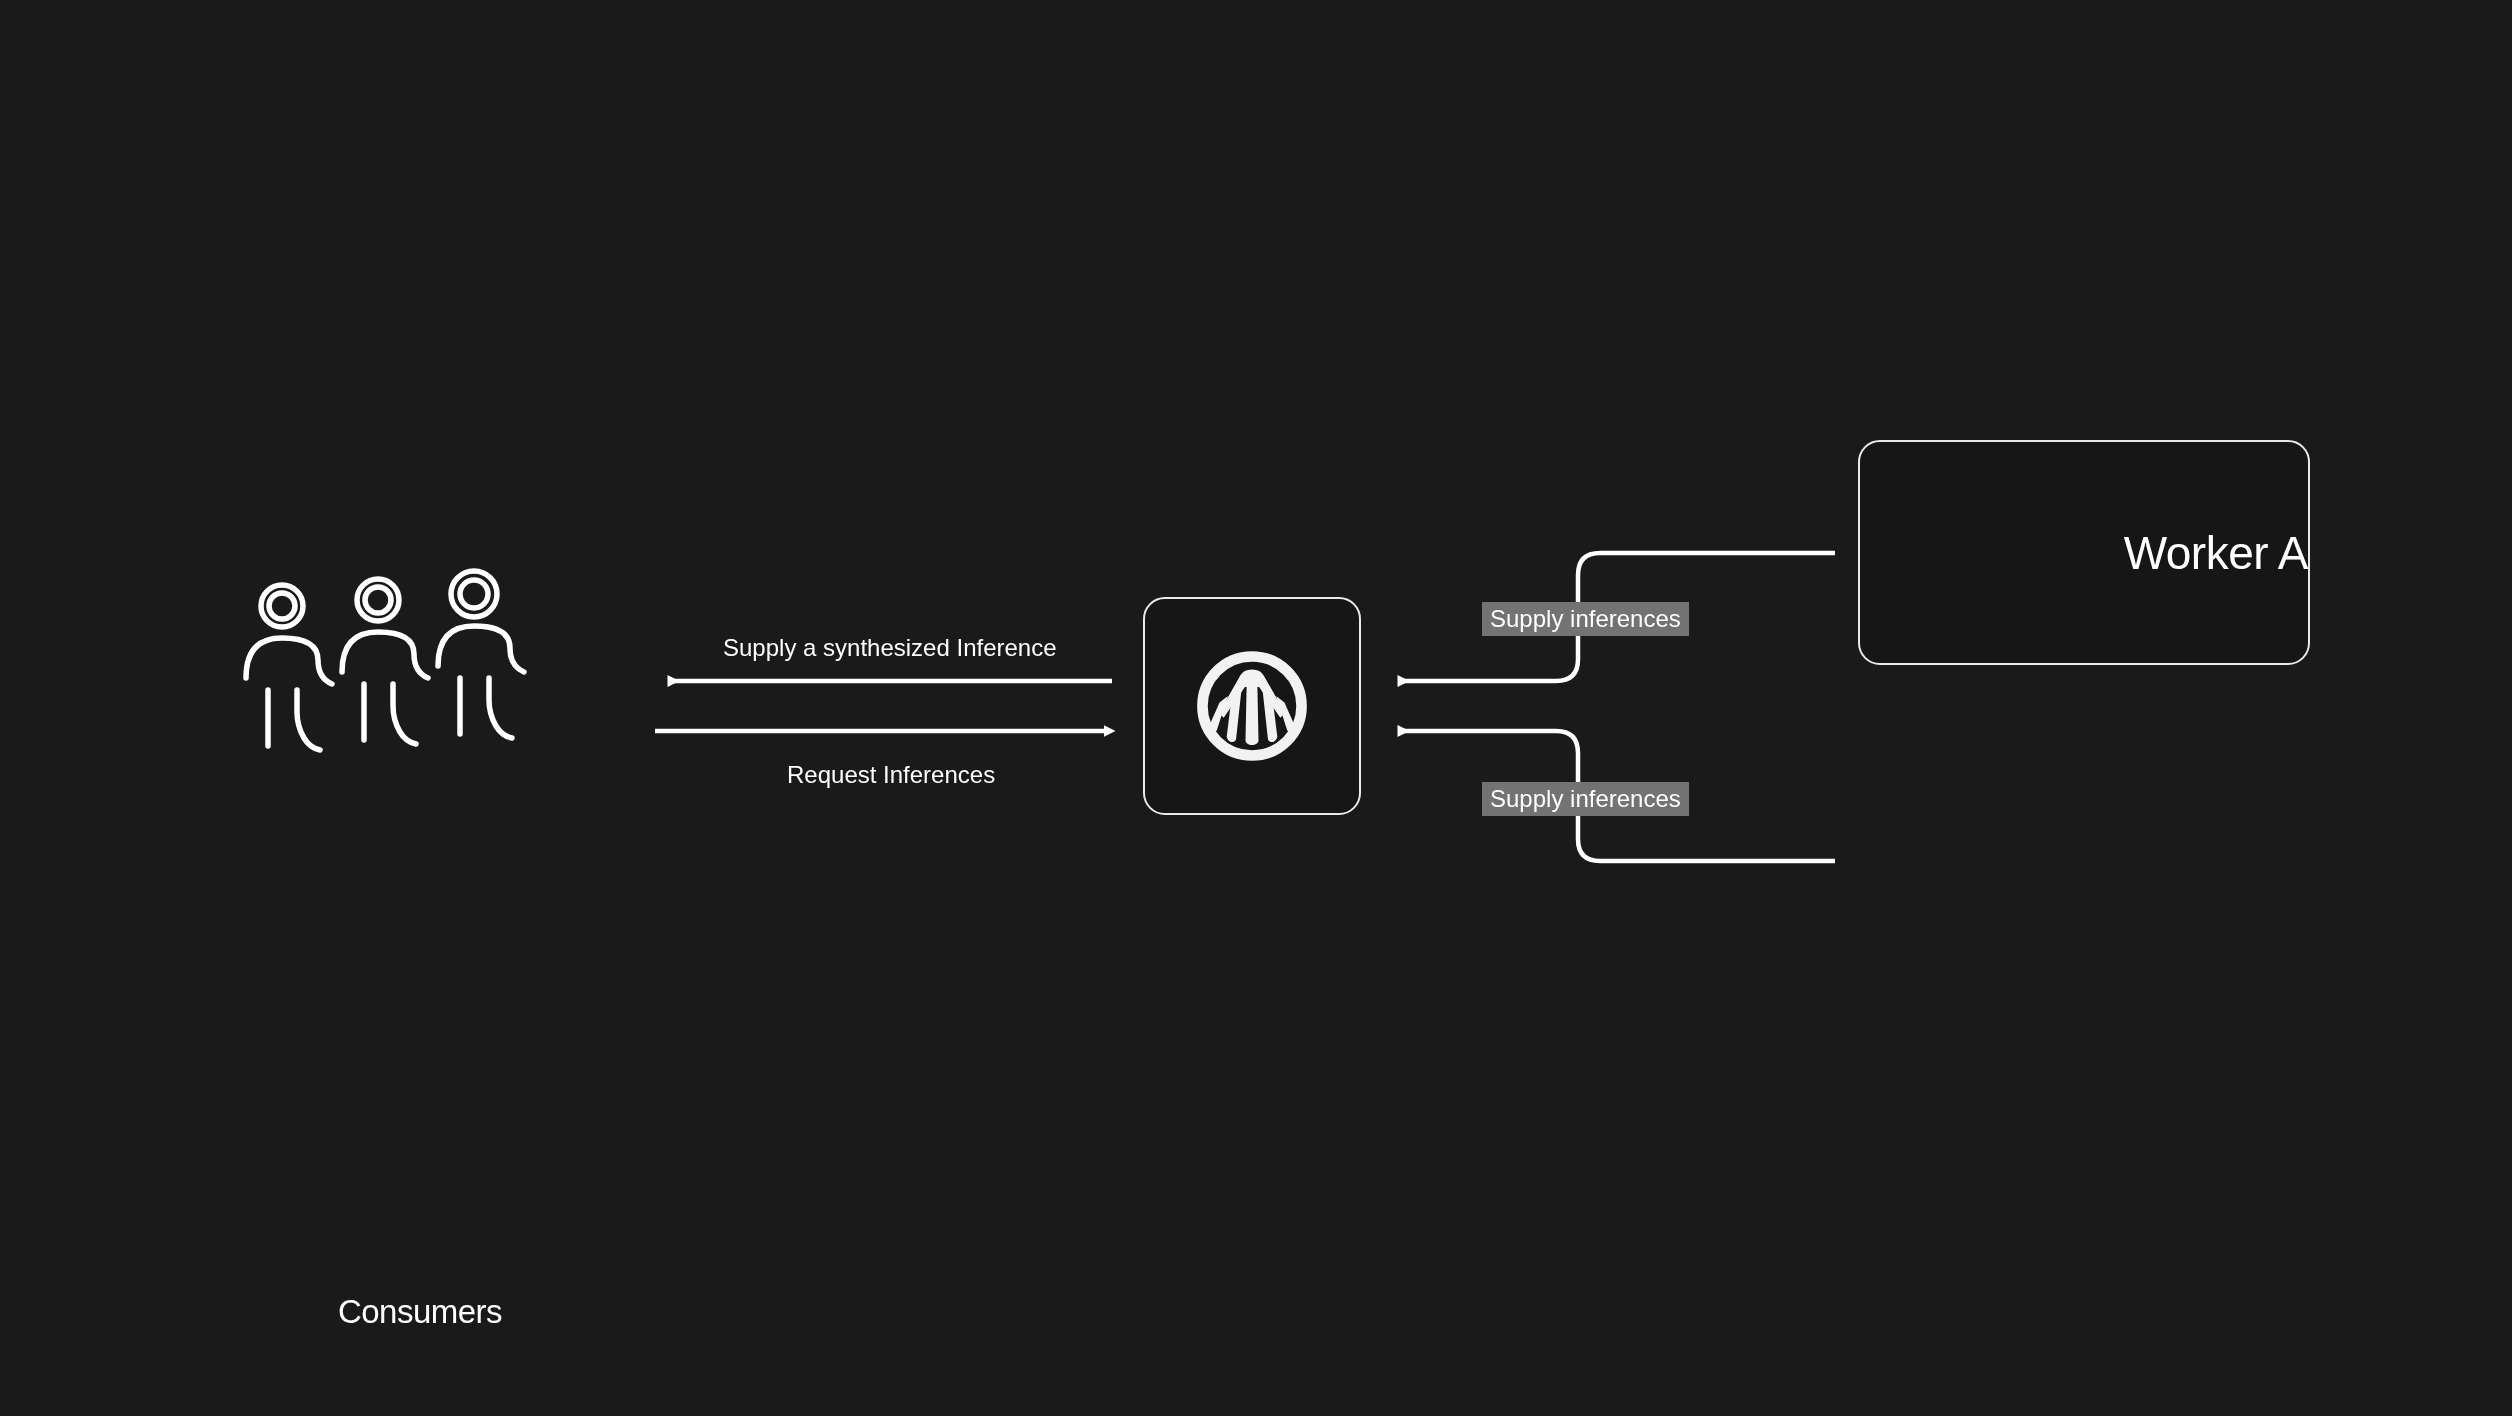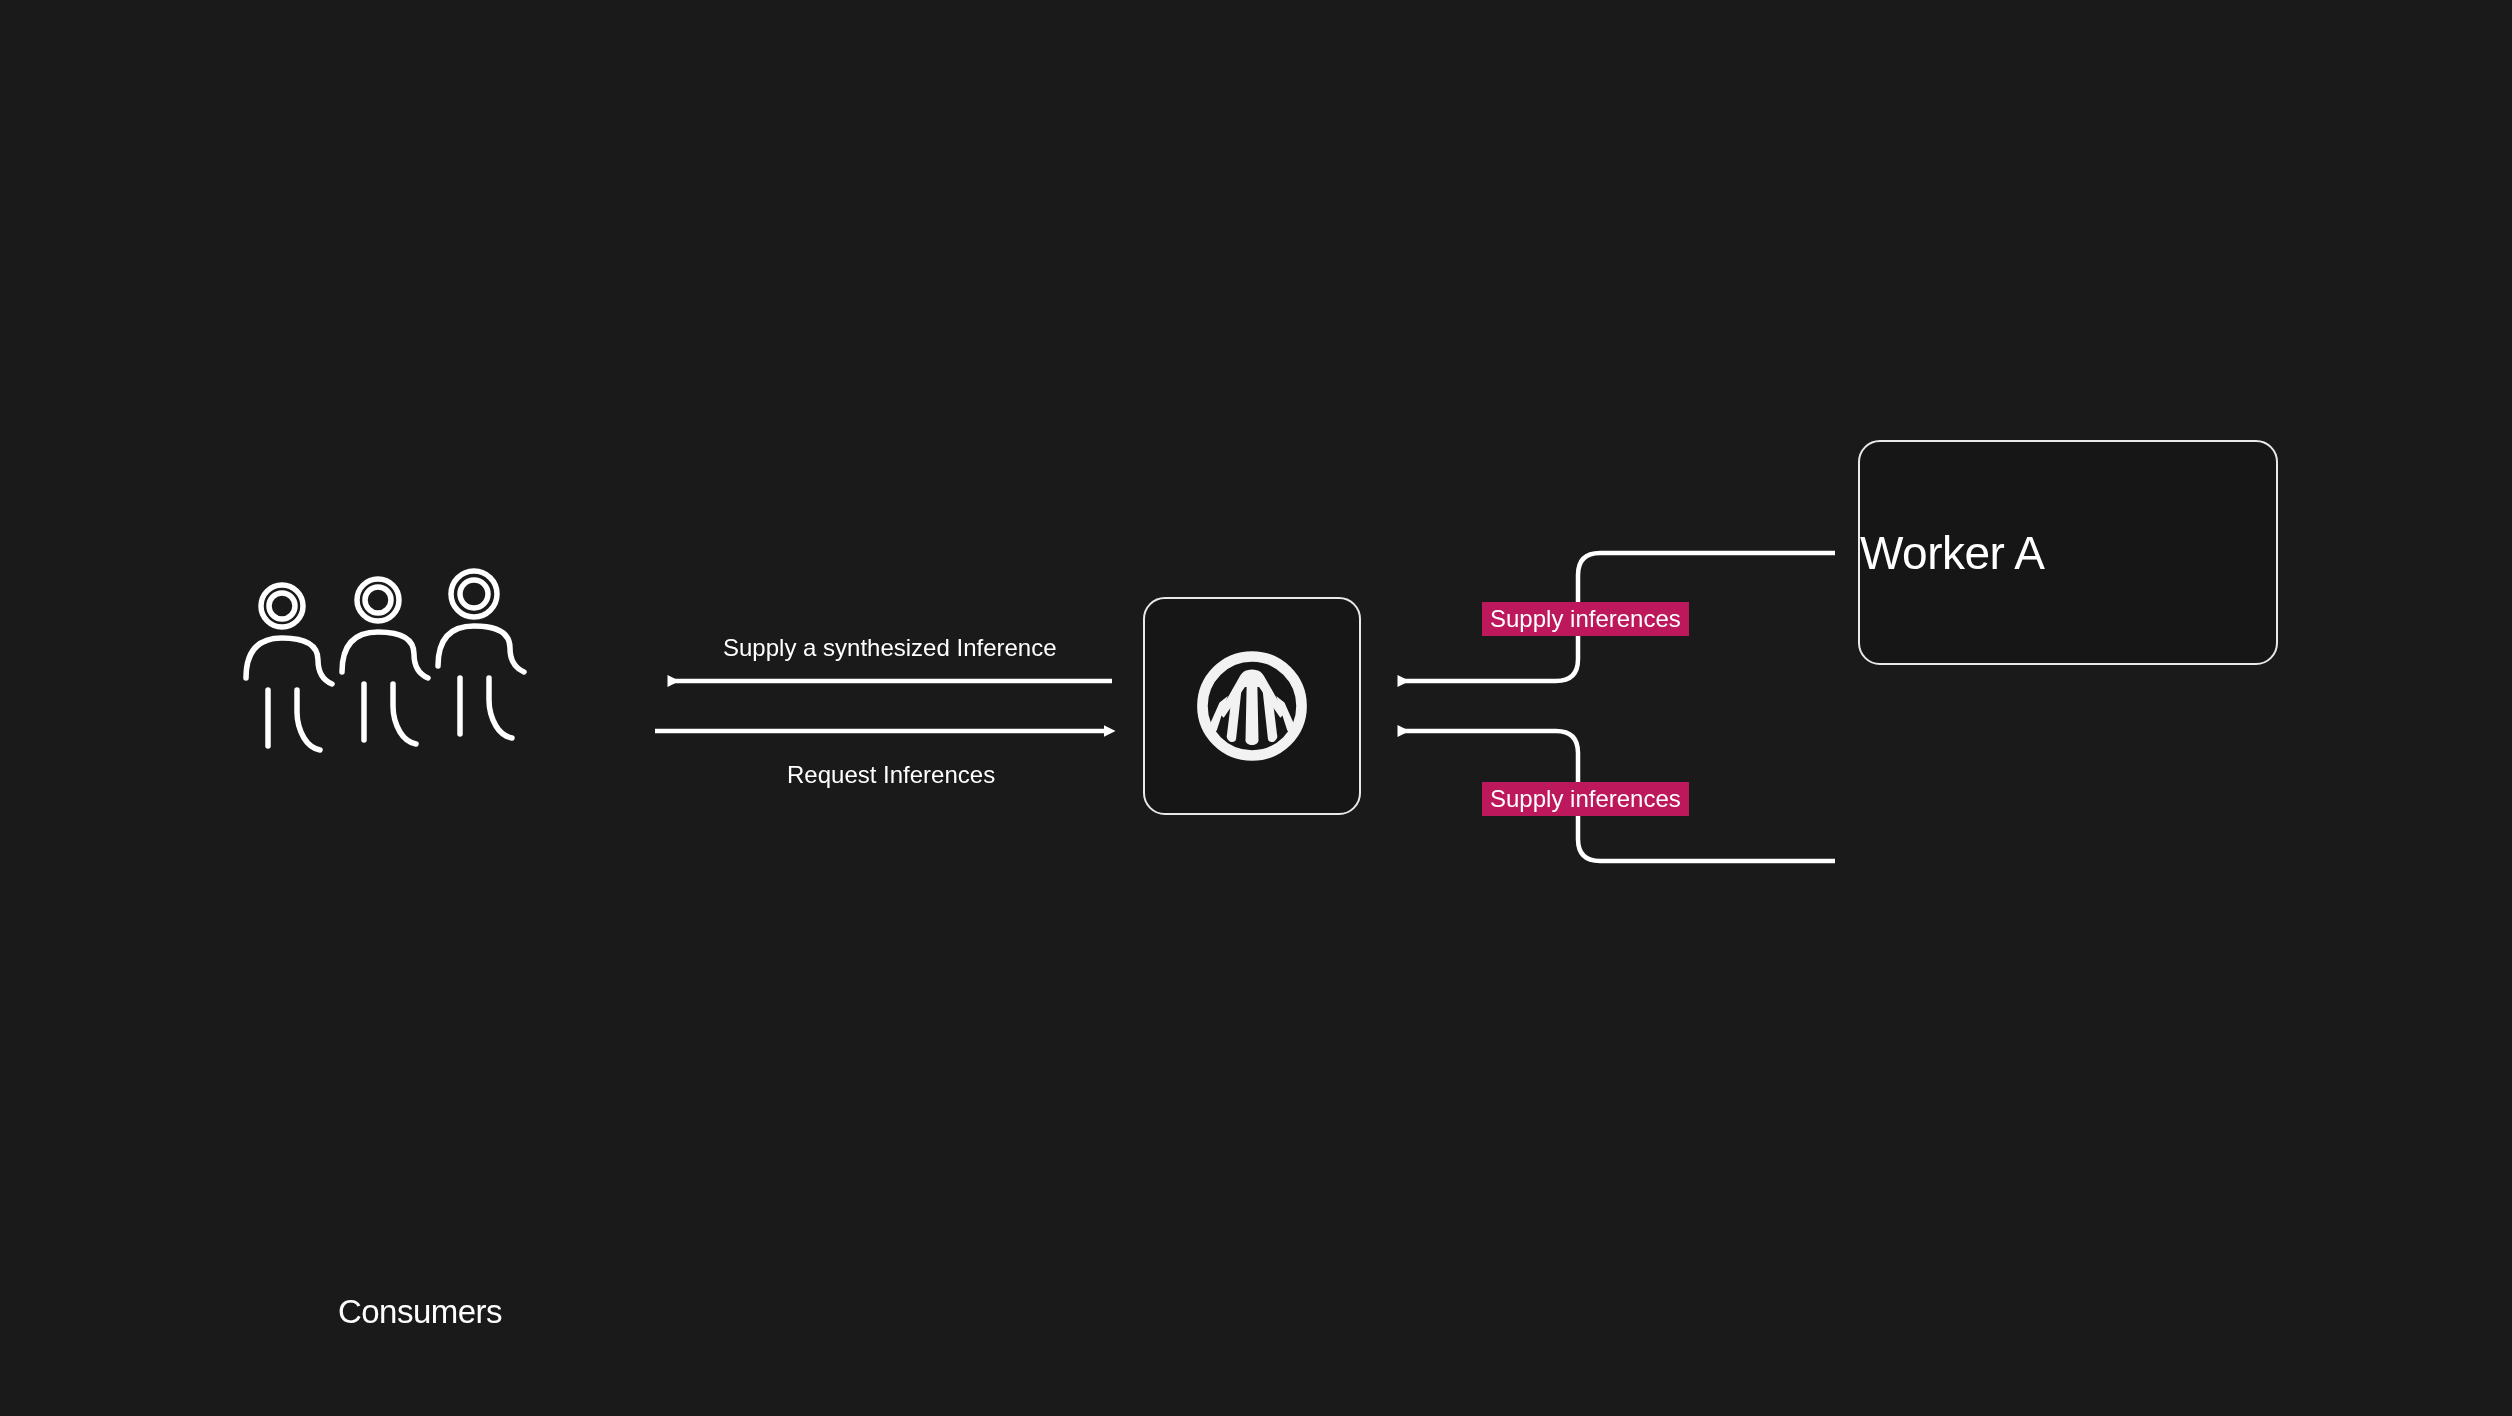--- a/index.html
+++ b/index.html
@@ -60,29 +60,29 @@
   }
   #hub-logo {
     position: absolute;
     left: 50%;
     top: 50%;
     transform: translate(-50%, -50%);
   }
 
   
   .worker-box {
-    width: 420px;
+    width: 452px;
     height: 225px;
     border: 2px solid #e9e9e9;
     border-radius: 22px;
     background: #161616;
     box-sizing: border-box;
     display: flex;
     align-items: center;
-    justify-content: flex-start;
+    justify-content: flex-end;
   }
   .worker-label {
     font-size: 46px;
     line-height: 1;
     letter-spacing: -0.5px;
     color: #ffffff;
     white-space: nowrap;
   }
   #worker-a-box { left: 1858px; top: 440px; }
   #worker-b-box { left: 1858px; top: 752px; }
@@ -97,21 +97,21 @@
   }
 
   
   .edge-label {
     font-size: 24px;
     line-height: 1;
     color: #ffffff;
     white-space: nowrap;
   }
   .edge-label.boxed {
-    background: #be185d;
+    background: #737373;
     padding: 5px 8px;
   }
   #label-supply-synth {
     left: 723px;
     top: 636px;
   }
   #label-request {
     left: 787px;
     top: 763px;
   }

